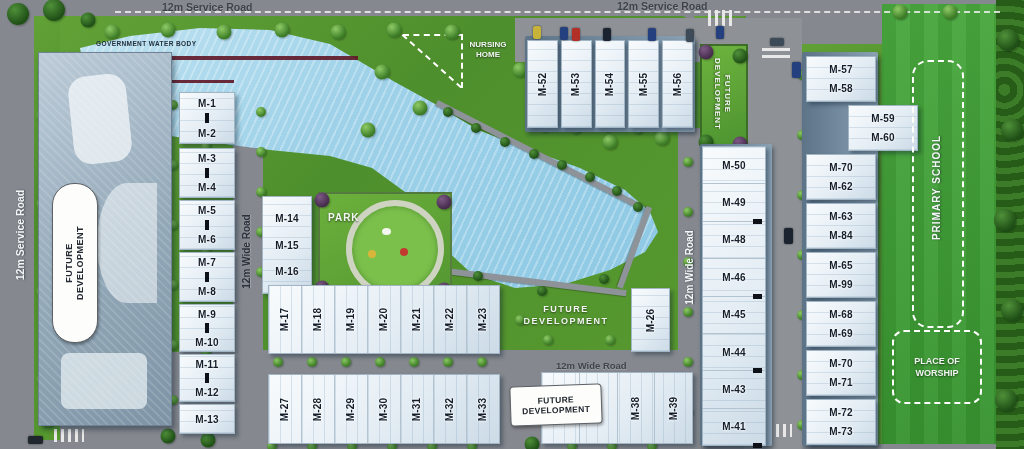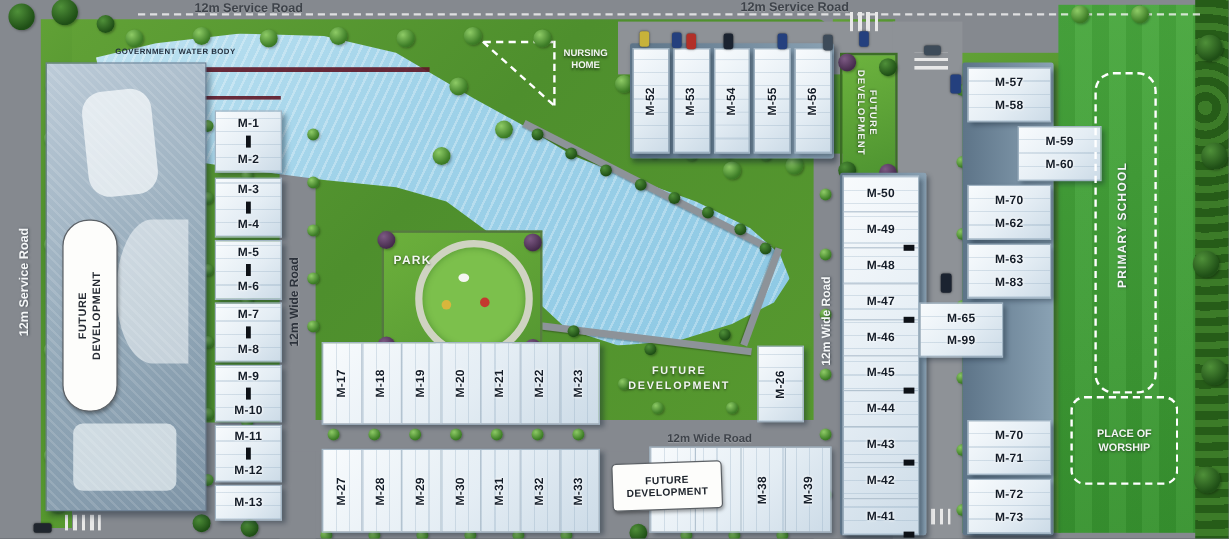--- a/index.html
+++ b/index.html
@@ -262,20 +262,25 @@
   </div>
   <div class="bldg stack" style="left:179px;top:354px;width:54px;height:46px">
     <span class="lbl">M-11</span>
     <span class="tick"></span>
     <span class="lbl">M-12</span>
   </div>
   <div class="bldg stack" style="left:179px;top:404px;width:54px;height:28px">
     <span class="lbl">M-13</span>
   </div>
 
+  <div class="bldg stack" style="left:262px;top:196px;width:48px;height:96px">
+    <span class="lbl">M-14</span>
+    <span class="lbl">M-15</span>
+    <span class="lbl">M-16</span>
+  </div>
 
   <div class="bldg hrow cells" style="left:268px;top:285px;width:230px;height:67px">
     <div class="cell">
         <span class="lbl vl">M-17</span>
       </div>
     <div class="cell">
         <span class="lbl vl">M-18</span>
       </div>
     <div class="cell">
         <span class="lbl vl">M-19</span>
@@ -342,36 +347,30 @@
     <div class="erow">
         <span class="lbl">M-50</span>
       </div>
     <div class="erow">
         <span class="lbl">M-49</span>
       </div>
     <div class="erow">
         <span class="lbl">M-48</span>
       </div>
     <div class="erow">
-        <span class="lbl">M-47</span>
-      </div>
-    <div class="erow">
         <span class="lbl">M-46</span>
       </div>
     <div class="erow">
         <span class="lbl">M-45</span>
       </div>
     <div class="erow">
         <span class="lbl">M-44</span>
       </div>
     <div class="erow">
         <span class="lbl">M-43</span>
-      </div>
-    <div class="erow">
-        <span class="lbl">M-42</span>
       </div>
     <div class="erow">
         <span class="lbl">M-41</span>
       </div>
   </div>
 
   <div class="pod" style="left:525px;top:36px;width:170px;height:96px"></div>
   <div class="abs cells" style="left:527px;top:40px;width:166px;height:88px;gap:3px">
     <div class="cell bldg" style="position:relative;border:1px solid #a2b5c4">
         <span class="lbl vl">M-52</span>
@@ -398,25 +397,29 @@
   <div class="bldg stack" style="left:848px;top:105px;width:68px;height:44px">
     <span class="lbl">M-59</span>
     <span class="lbl">M-60</span>
   </div>
   <div class="bldg stack" style="left:806px;top:154px;width:68px;height:44px">
     <span class="lbl">M-70</span>
     <span class="lbl">M-62</span>
   </div>
   <div class="bldg stack" style="left:806px;top:203px;width:68px;height:44px">
     <span class="lbl">M-63</span>
-    <span class="lbl">M-83</span>
-  </div>
-  <div class="bldg stack" style="left:766px;top:252px;width:68px;height:44px">
+    <span class="lbl">M-84</span>
+  </div>
+  <div class="bldg stack" style="left:806px;top:252px;width:68px;height:44px">
     <span class="lbl">M-65</span>
     <span class="lbl">M-99</span>
+  </div>
+  <div class="bldg stack" style="left:806px;top:301px;width:68px;height:44px">
+    <span class="lbl">M-68</span>
+    <span class="lbl">M-69</span>
   </div>
   <div class="bldg stack" style="left:806px;top:350px;width:68px;height:44px">
     <span class="lbl">M-70</span>
     <span class="lbl">M-71</span>
   </div>
   <div class="bldg stack" style="left:806px;top:399px;width:68px;height:44px">
     <span class="lbl">M-72</span>
     <span class="lbl">M-73</span>
   </div>
 

